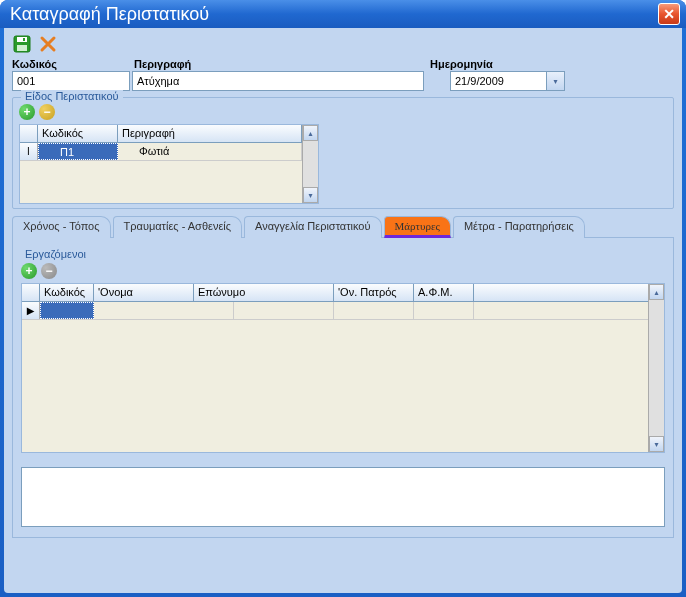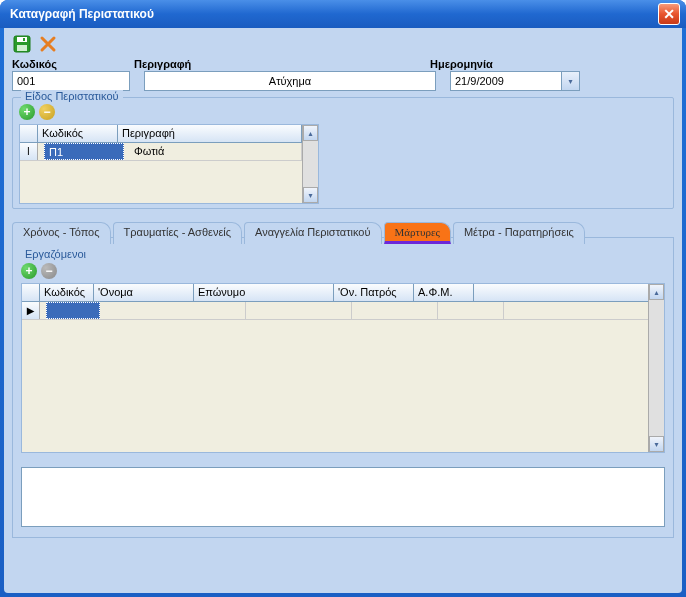--- a/index.html
+++ b/index.html
@@ -1,33 +1,33 @@
 <!DOCTYPE html>
 <html><head>
 <meta charset="utf-8">
 <style>
 * { box-sizing: border-box; margin: 0; padding: 0; }
 body { font-family: Tahoma, Arial, sans-serif; font-size: 11px; background: #fff; }
 
 .window { width: 686px; height: 597px; background: linear-gradient(to bottom, #0a5fd6 0%, #1f6fd6 3%, #1a5fc4 100%); border-radius: 8px 8px 0 0; position: relative; }
 
 .titlebar { height: 28px; display: flex; align-items: center; padding: 0 6px; background: linear-gradient(to bottom, #4a8fe8 0%, #2068d0 50%, #1a5cc0 100%); border-radius: 8px 8px 0 0; }
-.title { color: #fff; font-weight: bold; font-size: 12px; flex: 1; padding-left: 4px; }
+.title { color: #fff; font-weight: normal; font-size: 18px; flex: 1; padding-left: 4px; }
 .close-btn { width: 22px; height: 22px; background: linear-gradient(to bottom, #f89a7a 0%, #e8552e 50%, #c83a18 100%); border: 1px solid #fff; border-radius: 3px; display: flex; align-items: center; justify-content: center; color: #fff; font-weight: bold; font-size: 14px; cursor: pointer; }
 
 .client { position: absolute; top: 28px; left: 4px; right: 4px; bottom: 4px; background: #c2d6f0; border-radius: 0 0 4px 4px; padding: 4px 8px 8px 8px; }
 
 .toolbar { height: 24px; display: flex; gap: 6px; align-items: center; margin-bottom: 2px; }
 .tool-ico { width: 20px; height: 20px; display: flex; align-items: center; justify-content: center; cursor: pointer; }
 .disk-icon svg { width: 18px; height: 18px; }
 .cancel-icon { color: #e67e22; font-size: 18px; font-weight: bold; }
 
 .label-row { display: flex; gap: 2px; }
 .label { font-size: 11px; font-weight: bold; color: #000; margin-bottom: 1px; }
-.field-row { display: flex; gap: 14px; margin-bottom: 6px; }
+.field-row { display: flex; gap: 2px; margin-bottom: 6px; }
 .text-input { height: 20px; border: 1px solid #7b9ebd; background: #fff; padding: 0 4px; font-size: 11px; font-family: inherit; }
 .date-combo { display: flex; }
 .combo-btn { width: 18px; height: 20px; border: 1px solid #7b9ebd; border-left: none; background: linear-gradient(to bottom, #e8f0fb, #c2d6f0); display: flex; align-items: center; justify-content: center; cursor: pointer; font-size: 8px; color: #4a6a9a; }
 
 .group-box { border: 1px solid #9ab8dc; border-radius: 2px; padding: 6px 6px 4px 6px; position: relative; margin-bottom: 6px; }
 .group-title { position: absolute; top: -8px; left: 8px; background: #c2d6f0; padding: 0 4px; color: #2a5a9a; font-size: 11px; }
 .small-tools { display: flex; gap: 4px; margin-bottom: 4px; }
 .circle-btn { width: 16px; height: 16px; border-radius: 50%; display: flex; align-items: center; justify-content: center; font-weight: bold; font-size: 12px; cursor: pointer; color: #fff; line-height: 1; }
 .add-btn { background: radial-gradient(circle at 30% 30%, #6eda6e, #2a9a2a); }
 .remove-btn { background: radial-gradient(circle at 30% 30%, #f0d060, #c8a020); }
@@ -36,25 +36,25 @@
 .grid-wrap { display: flex; background: #f0eee0; border: 1px solid #9ab8dc; }
 .grid-inner { flex: 1; }
 .grid-scrollbar { width: 16px; background: #e0e0e0; border-left: 1px solid #aaa; position: relative; }
 .sb-up, .sb-down { height: 16px; background: linear-gradient(to bottom, #f0f4fb, #c2d6f0); border: 1px solid #aaa; display: flex; align-items: center; justify-content: center; font-size: 8px; color: #4a6a9a; cursor: pointer; }
 .sb-down { position: absolute; bottom: 0; left: 0; right: 0; }
 .grid-header { display: flex; background: linear-gradient(to bottom, #fafcfe, #d6e4f5); border-bottom: 1px solid #7b9ebd; height: 18px; }
 .grid-sel-col { width: 18px; border-right: 1px solid #7b9ebd; background: linear-gradient(to bottom, #fafcfe, #d6e4f5); }
 .grid-col { border-right: 1px solid #7b9ebd; padding: 2px 4px; font-size: 11px; white-space: nowrap; overflow: hidden; }
 .grid-row { display: flex; height: 18px; border-bottom: 1px solid #ccc; }
 .grid-row-sel { width: 18px; border-right: 1px solid #aaa; background: linear-gradient(to bottom, #fafcfe, #d6e4f5); display: flex; align-items: center; justify-content: center; font-size: 10px; }
-.grid-cell { border-right: 1px solid #ccc; padding: 2px 4px; font-size: 11px; background: #f0eee0; white-space: nowrap; overflow: hidden; margin-left: 6px; }
+.grid-cell { border-right: 1px solid #ccc; padding: 2px 21px; font-size: 11px; background: #f0eee0; white-space: nowrap; overflow: hidden; }
 .cell-selected { background: #3a6bba !important; color: #fff; border: 1px dotted #fff; }
 .grid-body { min-height: 52px; background: #f0eee0; }
 
-.tabs { display: flex; margin-top: 4px; position: relative; top: 7px; z-index: 2; }
+.tabs { display: flex; margin-top: 4px; position: relative; top: 1px; z-index: 2; }
 .tab { padding: 3px 10px; background: #c2d6f0; border: 1px solid #9ab8dc; border-bottom: none; border-radius: 4px 10px 0 0; margin-right: 2px; font-size: 11px; cursor: pointer; color: #333; }
 .tab.active { background: #f97316; border-bottom: 3px solid #6d28d9; font-weight: normal; font-family: Liberation Serif, serif; }
 .tab-panel { border: 1px solid #9ab8dc; background: #c2d6f0; padding: 10px 8px 8px 8px; position: relative; z-index: 1; }
 
 .textarea-box { width: 100%; height: 60px; border: 1px solid #7b9ebd; background: #fff; margin-top: 2px; font-family: inherit; font-size: 11px; padding: 2px; resize: none; }
 
 .sub-label { color: #2a5a9a; font-size: 11px; margin-bottom: 3px; padding-left: 4px; }
 .sub-label-dark { color: #333; font-size: 11px; margin-bottom: 2px; padding-left: 4px; }
 </style>
 </head>
@@ -86,23 +86,23 @@
       </div>
     </div>
 
     <div class="label-row">
       <div class="label" style="width:120px">Κωδικός</div>
       <div class="label" style="width:294px">Περιγραφή</div>
       <div class="label" style="width:120px">Ημερομηνία</div>
     </div>
     <div class="field-row">
       <input class="text-input" style="width: 118px;" value="001">
-      <input class="text-input" style="width: 292px; text-align: center;" value="Ατύχημα">
+      <input class="text-input" style="width: 292px;" value="Ατύχημα">
       <div class="date-combo">
-        <input class="text-input" style="width: 112px;" value="21/9/2009">
+        <input class="text-input" style="width: 97px; margin-left: 24px;" value="21/9/2009">
         <div class="combo-btn">
             <span>▾</span>
           </div>
       </div>
     </div>
 
     <div class="group-box">
       <div class="group-title">Είδος Περιστατικού</div>
       <div class="small-tools">
         <div class="circle-btn add-btn">

